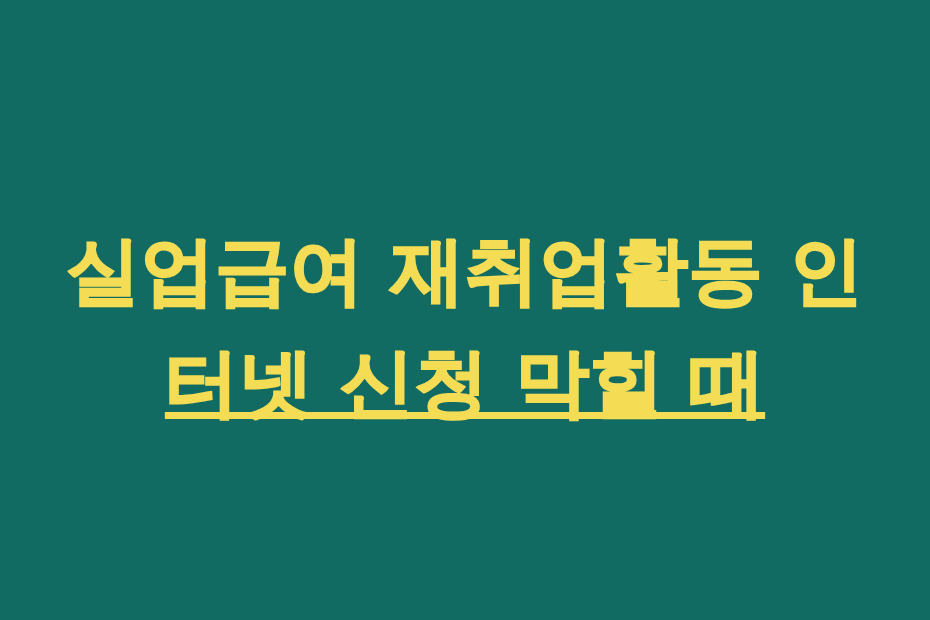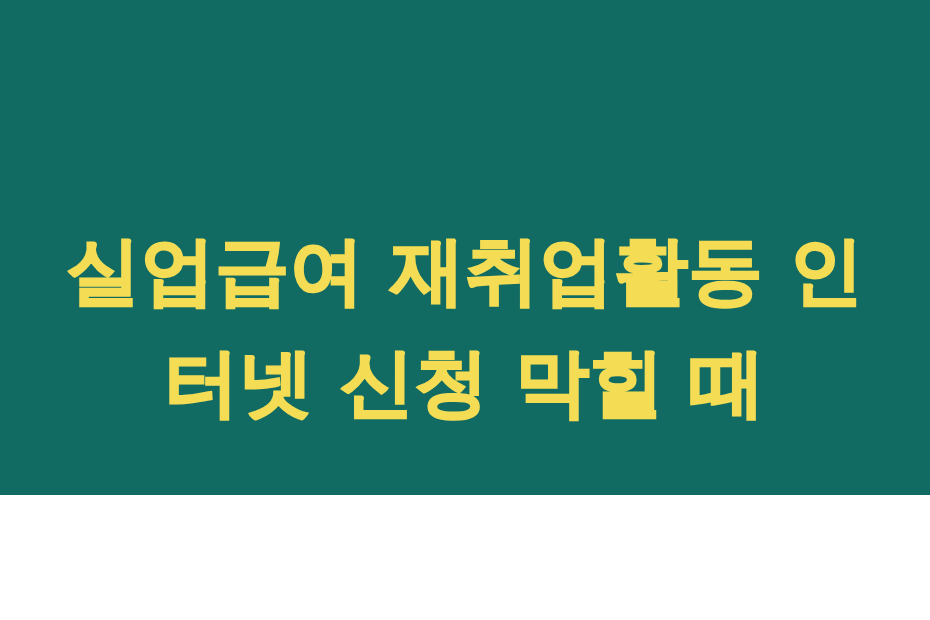--- a/index.html
+++ b/index.html
@@ -13,21 +13,21 @@
     height: 620px;
     overflow: hidden;
     font-family: "DejaVu Sans", "Liberation Sans", sans-serif;
   }
 
   
   #thumbnail-card {
     position: relative;
     box-sizing: border-box;
     width: 930px;
-    height: 495px;
+    height: 620px;
     background-color: #116b62;   
     display: flex;
     align-items: center;
     justify-content: center;
     user-select: none;
   }
 
   
   #headline-block {
     position: absolute;
@@ -58,17 +58,17 @@
 </style>
 </head>
 <body>
 
 <div id="thumbnail-card" style="background-color: rgb(17, 107, 98);">
 
   <div id="headline-block" style="text-align: center;">
 
     <span class="headline-line" style="color: rgb(244, 221, 85); -webkit-text-stroke: 2px rgb(244, 221, 85);">실업급여 재취업활동 인</span>
 
-    <span class="headline-line" style="color: rgb(244, 221, 85); -webkit-text-stroke: 2px rgb(244, 221, 85);">터넷 신청 막힐 때</span>
+    <span class="headline-line" style="color: rgb(244, 221, 85); text-decoration: underline; -webkit-text-stroke: 2px rgb(244, 221, 85);">터넷 신청 막힐 때</span>
 
   </div>
 
 </div>
 
 </body></html>

